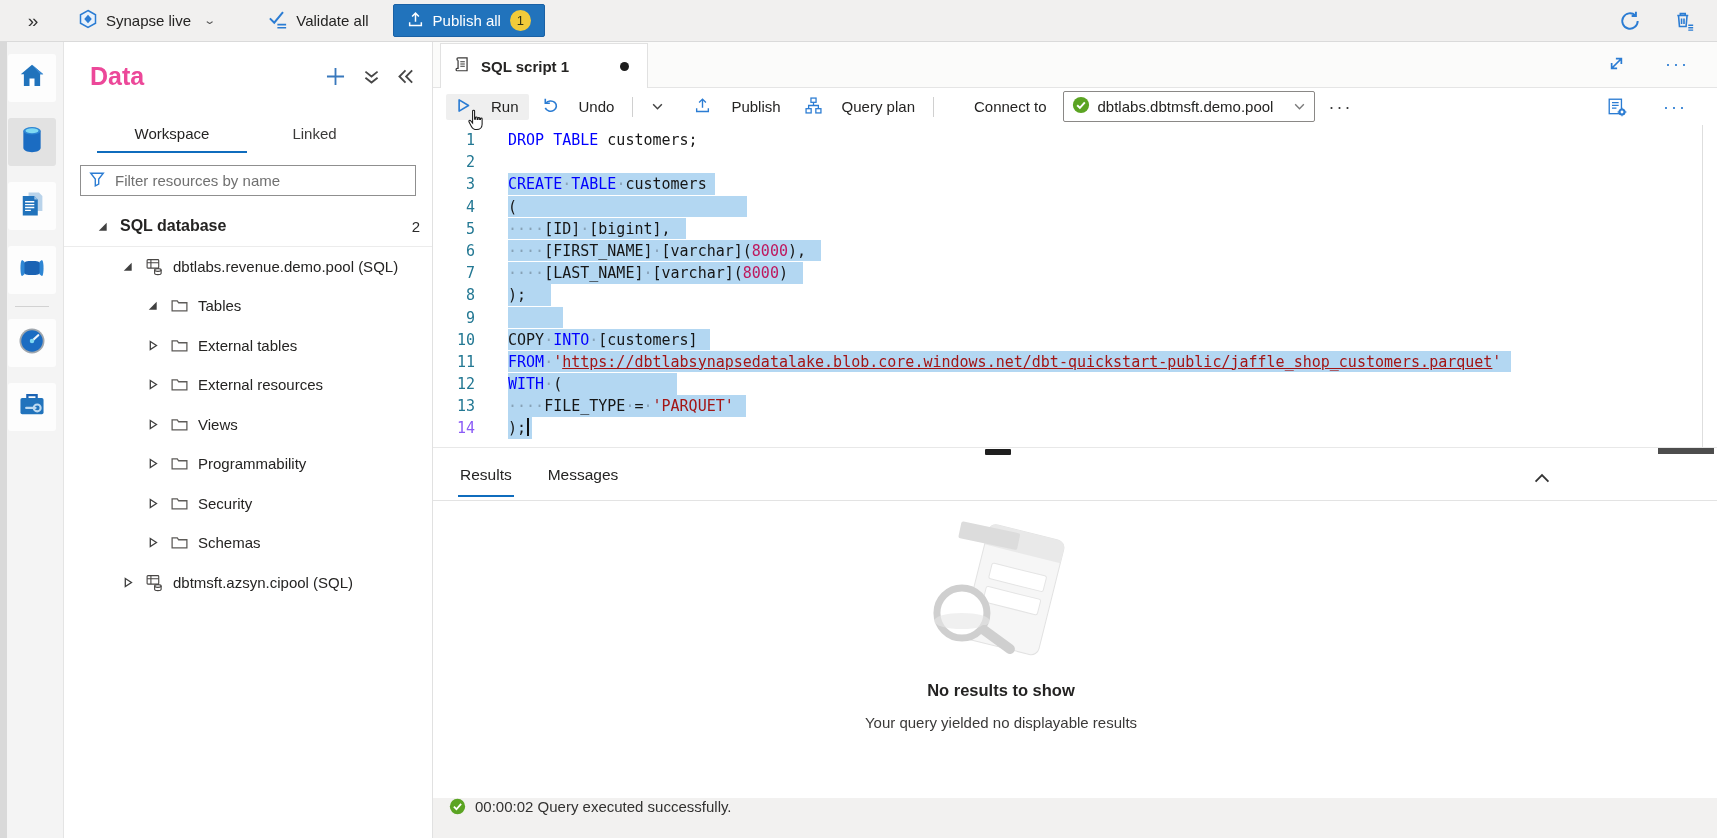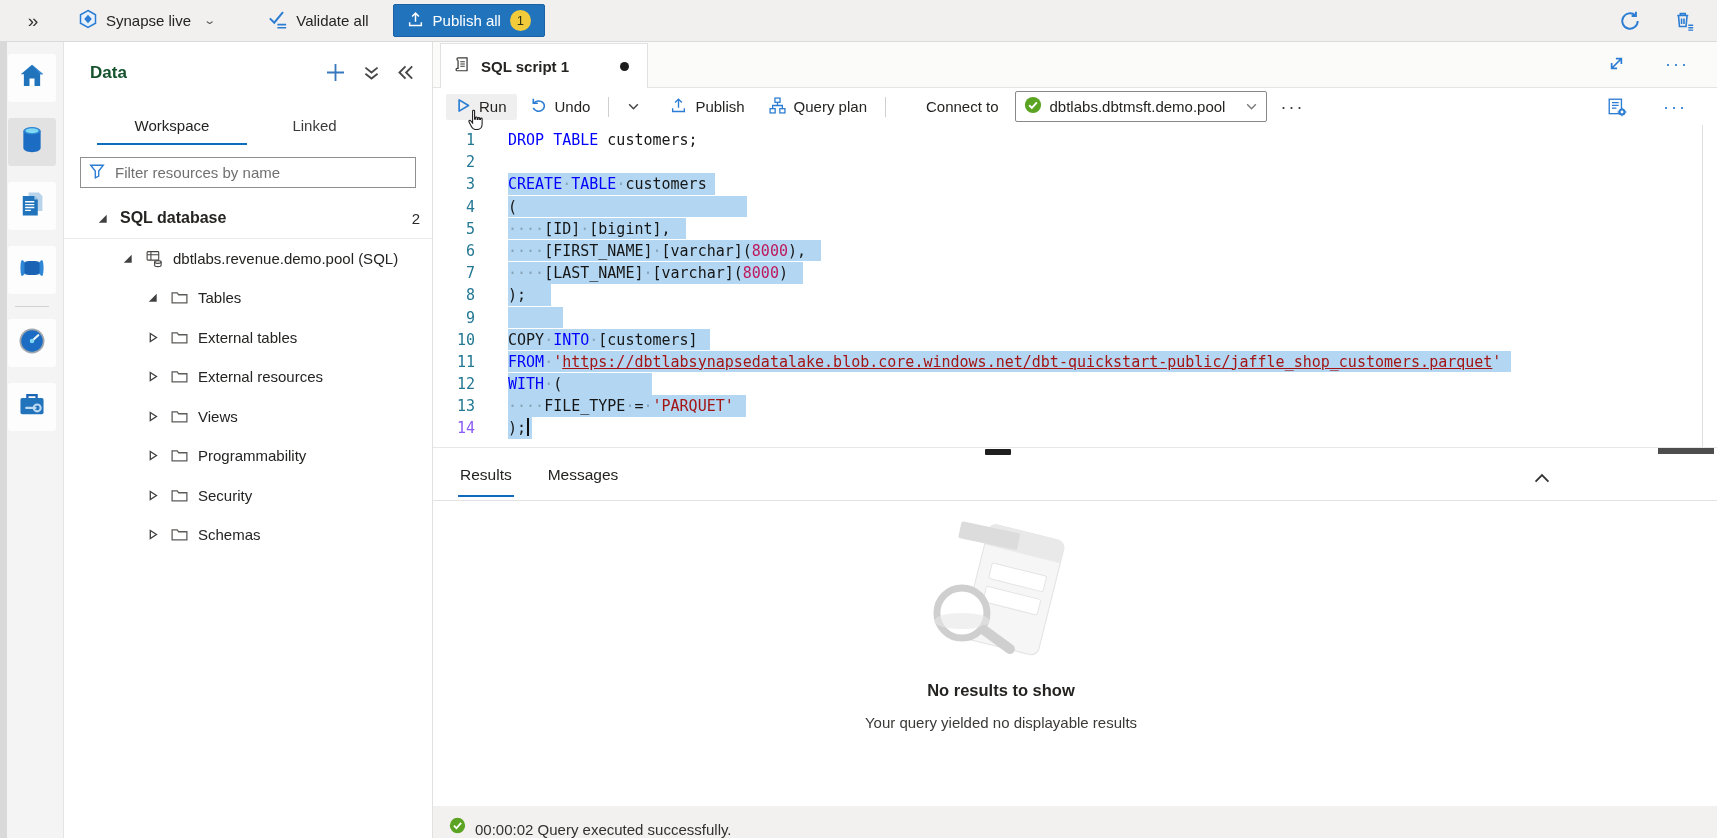--- a/index.html
+++ b/index.html
@@ -43,21 +43,21 @@
     position:relative;
   }
   .rail:before { content:""; position:absolute; left:0; top:0; bottom:0; width:7px; background:#d9d9d9; }
   .rail-item { width:48px; height:48px; border-radius:3px; display:flex; align-items:center; justify-content:center; cursor:pointer; background:#fdfdfd; }
   .rail-item.active { background:#e2e2e2; }
   .rail-div { width:34px; height:1px; background:#d2d2d2; margin:-4px 0; }
 
   
   .datapanel { width:369px; background:#fff; border-right:1px solid #e1e1e1; position:relative; }
   .dp-head { display:flex; align-items:center; padding:20px 18px 6px 26px; }
-  .dp-title { font-size:17px; font-weight:700; color:#14532d; }
+  .dp-title { font-size:25px; font-weight:700; color:#ec4899; }
   .dp-actions { margin-left:auto; display:flex; align-items:center; gap:17px; }
   .dp-actions .icon { cursor:pointer; display:flex; }
   .dp-tabs { display:flex; padding-left:33px; margin-top:20px; }
   .dp-tab { padding:8px 0 9px; text-align:center; font-size:15px; color:#3b3a39; cursor:pointer; border-bottom:2.5px solid transparent; }
   .dp-tab.w { width:150px; }
   .dp-tab.l { width:135px; }
   .dp-tab.active { border-bottom-color:var(--accent); color:#252423; }
   .dp-filter {
     margin:12px 16px 0; height:31px; border:1px solid #8f8f8f; background:#fff;
     display:flex; align-items:center; padding:0 8px; gap:8px;
@@ -79,21 +79,21 @@
     margin-left:7px; height:45px; width:208px; background:#fff;
     border:1px solid #e1e1e1; border-bottom:none;
     display:flex; align-items:center; gap:10px; padding:0 12px; cursor:pointer; position:relative; top:1px;
   }
   .tab-title { font-size:15px; font-weight:700; color:#252423; }
   .dirty-dot { width:9px; height:9px; border-radius:50%; background:#1d1d1d; margin-left:auto; margin-right:6px; }
   .ts-right { position:absolute; right:18px; top:13px; display:flex; gap:30px; align-items:center; }
   .ts-right .icon { cursor:pointer; display:flex; color:var(--iconblue); }
 
   .toolbar { height:37px; display:flex; align-items:center; padding-left:13px; gap:4px; background:#fff; position:relative; }
-  .tbtn { display:flex; align-items:center; gap:8px; font-size:15px; color:#252423; padding:4px 10px; border-radius:2px; cursor:pointer; }
+  .tbtn { display:flex; align-items:center; gap:20px; font-size:15px; color:#252423; padding:4px 10px; border-radius:2px; cursor:pointer; }
   .tbtn.hover { background:#efefef; }
   .vsep { width:1px; height:20px; background:#d0d0d0; margin:0 4px; }
   .connect-label { font-size:15px; color:#252423; margin:0 12px 0 32px; }
   .pool-select {
     display:flex; align-items:center; gap:8px; border:1px solid #8a8886; border-radius:2px;
     height:31px; padding:0 8px; width:252px; cursor:pointer; background:#fff;
   }
   .pool-select .val { font-size:15px; color:#252423; white-space:nowrap; overflow:hidden; flex:1; }
   .dots { font-size:18px; letter-spacing:2px; color:#3b3b3b; padding:0 10px; cursor:pointer; line-height:10px; }
   .toolbar-right { margin-left:auto; display:flex; align-items:center; gap:26px; padding-right:20px; }
@@ -125,21 +125,21 @@
   
   .results { flex:1; display:flex; flex-direction:column; min-height:0; }
   .res-tabs { height:46px; display:flex; align-items:flex-start; padding-left:9px; border-bottom:1px solid #e3e3e3; position:relative; }
   .res-tab { font-size:15.5px; color:#252423; margin:0 16px; padding:11px 2px; cursor:pointer; border-bottom:2.5px solid transparent; }
   .res-tab.active { border-bottom-color:var(--accent); font-weight:400; }
   .res-collapse { position:absolute; right:166px; top:15px; cursor:pointer; display:flex; }
   .res-body { flex:1; position:relative; background:#fff; }
   .empty { position:absolute; left:568px; top:14px; transform:translateX(-50%); text-align:center; }
   .empty-title { font-size:16.5px; font-weight:700; color:#252423; margin-top:12px; }
   .empty-sub { font-size:15px; color:#3b3a39; margin-top:14px; }
-  .statusbar { height:32px; background:#f2f1f0; display:flex; align-items:flex-end; padding-left:16px; gap:9px; }
+  .statusbar { height:40px; background:#f2f1f0; display:flex; align-items:flex-start; padding-left:16px; gap:9px; }
   .status-text { font-size:15px; color:#323130; }
 
   
   .mouse { position:absolute; left:466px; top:109px; z-index:50; pointer-events:none; }
 </style>
 </head>
 <body>
 
 <div class="app">
 
@@ -404,20 +404,36 @@
                 <path d="M3 1.4 L8.6 5 L3 8.6 Z" fill="none" stroke="#404040" stroke-width="1.2"></path>
               </svg>
             </span>
             <span class="ti">
               <svg width="19" height="19" viewBox="0 0 18 18" fill="none" stroke="#5d5b58" stroke-width="1.2">
                 <path d="M2 14 V4.6 h4.9 l1.3 1.8 H16 V14 Z"></path>
               </svg>
             </span>
             <span>Schemas</span>
           </div>
+          <div class="tree-row" style="padding-left: 58px;">
+            <span class="tw">
+              <svg width="11" height="11" viewBox="0 0 10 10">
+                <path d="M3 1.4 L8.6 5 L3 8.6 Z" fill="none" stroke="#404040" stroke-width="1.2"></path>
+              </svg>
+            </span>
+            <span class="ti">
+              <svg width="19" height="19" viewBox="0 0 18 18" fill="none" stroke="#484644" stroke-width="1.05">
+                <rect x="2" y="2.5" width="11" height="8" rx="0.8"></rect>
+                <path d="M2 5.4 h11 M5.6 2.5 v8"></path>
+                <ellipse cx="12.2" cy="12.3" rx="3.1" ry="1.3"></ellipse>
+                <path d="M9.1 12.3 v3 c0 .75 1.4 1.35 3.1 1.35 s3.1-.6 3.1-1.35 v-3"></path>
+              </svg>
+            </span>
+            <span>dbtmsft.azsyn.cipool (SQL)</span>
+          </div>
         </div>
     </aside>
 
     <section class="main">
 
       <div class="tabstrip">
         <div class="tab">
           <span class="icon">
             <svg width="18" height="18" viewBox="0 0 16 16" fill="none" stroke="#3b3a39" stroke-width="1.1">
                 <path d="M4.5 2.5 h8 v11.5 h-8.8"></path>
@@ -518,21 +534,21 @@
             <div class="code-line"><span class="ln">2</span><span class="lb"><span class="selwrap"></span></span></div>
             <div class="code-line"><span class="ln">3</span><span class="lb"><span class="selwrap sel" style="padding-right: 8px;"><span class="tk-kw">CREATE</span><span class="tk-ws">·</span><span class="tk-kw">TABLE</span><span class="tk-ws">·</span><span class="tk-id">customers</span></span></span></div>
             <div class="code-line"><span class="ln">4</span><span class="lb"><span class="selwrap sel" style="padding-right: 230px;"><span class="tk-id">(</span></span></span></div>
             <div class="code-line"><span class="ln">5</span><span class="lb"><span class="selwrap sel" style="padding-right: 15px;"><span class="tk-ws">····</span><span class="tk-id">[ID]</span><span class="tk-ws">·</span><span class="tk-id">[bigint],</span></span></span></div>
             <div class="code-line"><span class="ln">6</span><span class="lb"><span class="selwrap sel" style="padding-right: 15px;"><span class="tk-ws">····</span><span class="tk-id">[FIRST_NAME]</span><span class="tk-ws">·</span><span class="tk-id">[varchar](</span><span class="tk-num">8000</span><span class="tk-id">),</span></span></span></div>
             <div class="code-line"><span class="ln">7</span><span class="lb"><span class="selwrap sel" style="padding-right: 15px;"><span class="tk-ws">····</span><span class="tk-id">[LAST_NAME]</span><span class="tk-ws">·</span><span class="tk-id">[varchar](</span><span class="tk-num">8000</span><span class="tk-id">)</span></span></span></div>
             <div class="code-line"><span class="ln">8</span><span class="lb"><span class="selwrap sel" style="padding-right: 25px;"><span class="tk-id">);</span></span></span></div>
             <div class="code-line"><span class="ln">9</span><span class="lb"><span class="selwrap sel" style="padding-right: 55px;"></span></span></div>
             <div class="code-line"><span class="ln">10</span><span class="lb"><span class="selwrap sel" style="padding-right: 12px;"><span class="tk-id">COPY</span><span class="tk-ws">·</span><span class="tk-kw">INTO</span><span class="tk-ws">·</span><span class="tk-id">[customers]</span></span></span></div>
             <div class="code-line"><span class="ln">11</span><span class="lb"><span class="selwrap sel" style="padding-right: 10px;"><span class="tk-kw">FROM</span><span class="tk-ws">·</span><span class="tk-str">'</span><span class="tk-lnk">https://dbtlabsynapsedatalake.blob.core.windows.net/dbt-quickstart-public/jaffle_shop_customers.parquet</span><span class="tk-str">'</span></span></span></div>
-            <div class="code-line"><span class="ln">12</span><span class="lb"><span class="selwrap sel" style="padding-right: 90px; text-align: right;"><span class="tk-kw">WITH</span><span class="tk-ws">·</span><span class="tk-id">(</span></span></span></div>
+            <div class="code-line"><span class="ln">12</span><span class="lb"><span class="selwrap sel" style="padding-right: 115px; text-align: right;"><span class="tk-kw">WITH</span><span class="tk-ws">·</span><span class="tk-id">(</span></span></span></div>
             <div class="code-line"><span class="ln">13</span><span class="lb"><span class="selwrap sel" style="padding-right: 12px;"><span class="tk-ws">····</span><span class="tk-id">FILE_TYPE</span><span class="tk-ws">·</span><span class="tk-id">=</span><span class="tk-ws">·</span><span class="tk-str">'PARQUET'</span></span></span></div>
             <div class="code-line"><span class="ln" style="color: #8b5cf6;">14</span><span class="lb"><span class="selwrap sel" style="padding-right: 3px;"><span class="tk-id">);</span><span class="caret"></span></span></span></div>
           </div>
         <div class="vtrack"></div>
       </div>
 
       <div class="splitter">
         <div class="split-handle"></div>
         <div class="hscroll-thumb"></div>
       </div>

